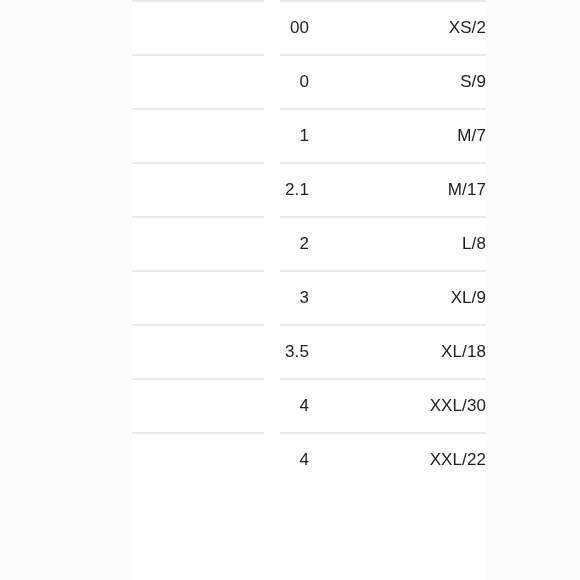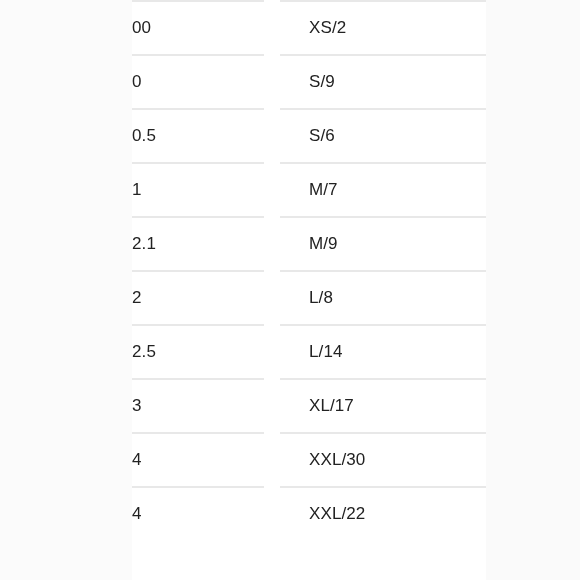--- a/index.html
+++ b/index.html
@@ -61,21 +61,21 @@
     table-layout: fixed;
   }
 
   .size-table tr {
     height: 52px;
   }
 
   .size-table td {
     height: 52px;
     padding: 0;
-    text-align: left;
+    text-align: right;
     vertical-align: middle;
     font-size: 17px;
     line-height: 52px;
     color: #222222;
     font-weight: 400;
     letter-spacing: 0.1px;
     border-top: 2px solid #e8e8e8;
     white-space: nowrap;
   }
 
@@ -115,42 +115,38 @@
       <tbody>
           <tr>
             <td class="col-numeric">00</td>
             <td class="col-alpha">XS/2</td>
           </tr>
           <tr>
             <td class="col-numeric">0</td>
             <td class="col-alpha">S/9</td>
           </tr>
           <tr>
-            <td class="col-numeric">0.5</td>
-            <td class="col-alpha">S/6</td>
-          </tr>
-          <tr>
             <td class="col-numeric">1</td>
             <td class="col-alpha">M/7</td>
           </tr>
           <tr>
             <td class="col-numeric">2.1</td>
-            <td class="col-alpha">M/9</td>
+            <td class="col-alpha">M/17</td>
           </tr>
           <tr>
             <td class="col-numeric">2</td>
             <td class="col-alpha">L/8</td>
           </tr>
           <tr>
-            <td class="col-numeric">2.5</td>
-            <td class="col-alpha">L/14</td>
+            <td class="col-numeric">3</td>
+            <td class="col-alpha">XL/9</td>
           </tr>
           <tr>
-            <td class="col-numeric">3</td>
-            <td class="col-alpha">XL/17</td>
+            <td class="col-numeric">3.5</td>
+            <td class="col-alpha">XL/18</td>
           </tr>
           <tr>
             <td class="col-numeric">4</td>
             <td class="col-alpha">XXL/30</td>
           </tr>
           <tr>
             <td class="col-numeric">4</td>
             <td class="col-alpha">XXL/22</td>
           </tr>
         </tbody>

